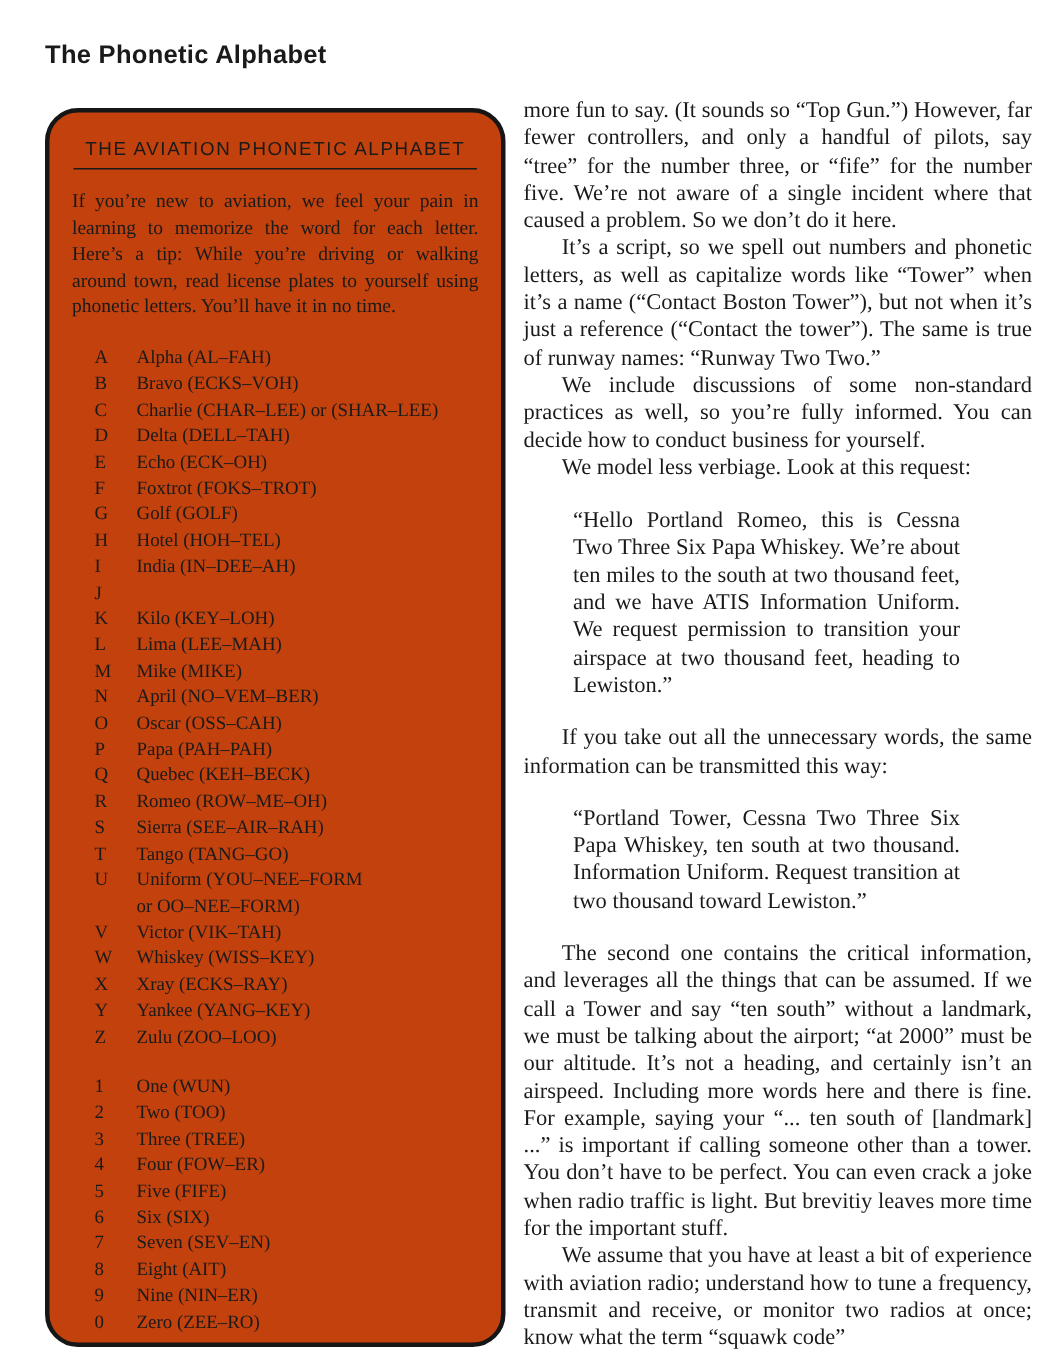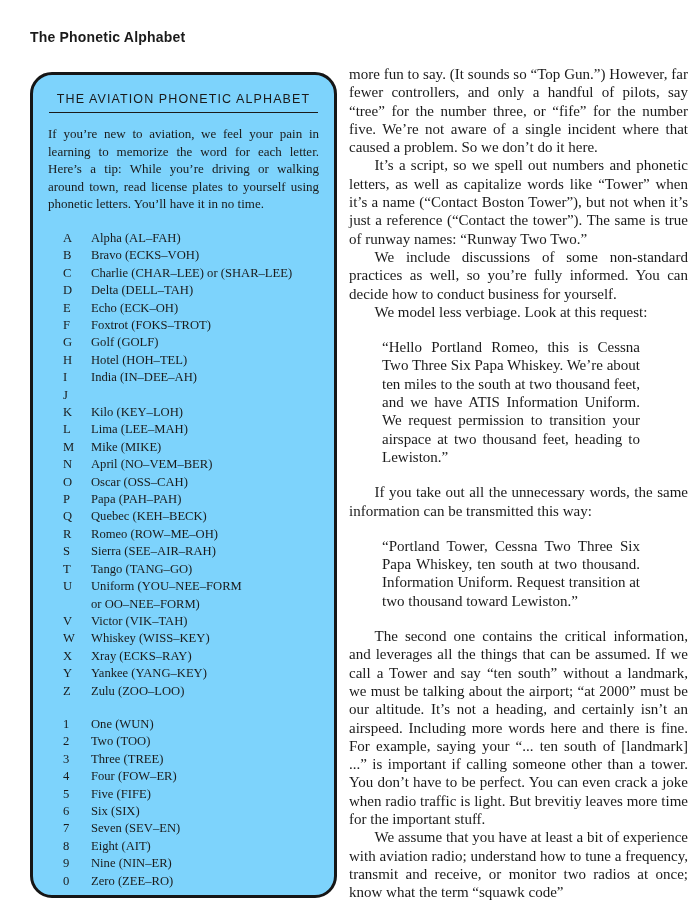--- a/index.html
+++ b/index.html
@@ -5,29 +5,29 @@
   * { box-sizing: border-box; }
   html, body { margin: 0; padding: 0; }
   body {
     width: 695px; height: 910px; overflow: hidden;
     background: #ffffff; color: #1a1a1a;
     font-family: "Liberation Serif", serif;
   }
   .page { padding: 26px 0 0 30px; width: 695px; height: 910px; }
   .page-title {
     font-family: "Liberation Sans", sans-serif;
-    font-weight: bold; font-size: 14px; line-height: 22px;
+    font-weight: bold; font-size: 17px; line-height: 22px;
     letter-spacing: 0.2px; margin: 0;
   }
   .columns { display: flex; margin-top: 16px; align-items: flex-start; }
 
   
   .phonetic-box {
     flex: none; width: 307px; height: 826px; margin-top: 8px;
-    background: #7dd3fc; border: 3px solid #161616; border-radius: 22px;
+    background: #c2410c; border: 3px solid #161616; border-radius: 22px;
     padding: 15px 13px 0 13px;
   }
   .box-heading {
     font-family: "Liberation Sans", sans-serif;
     font-size: 12.5px; letter-spacing: 1.1px; white-space: nowrap;
     text-align: center; margin: 2px 3px 12px 3px;
     padding-bottom: 6px; border-bottom: 1.5px solid #1a1a1a;
   }
   .box-intro {
     font-size: 13px; line-height: 17.6px; text-align: justify; margin: 0 2px;

